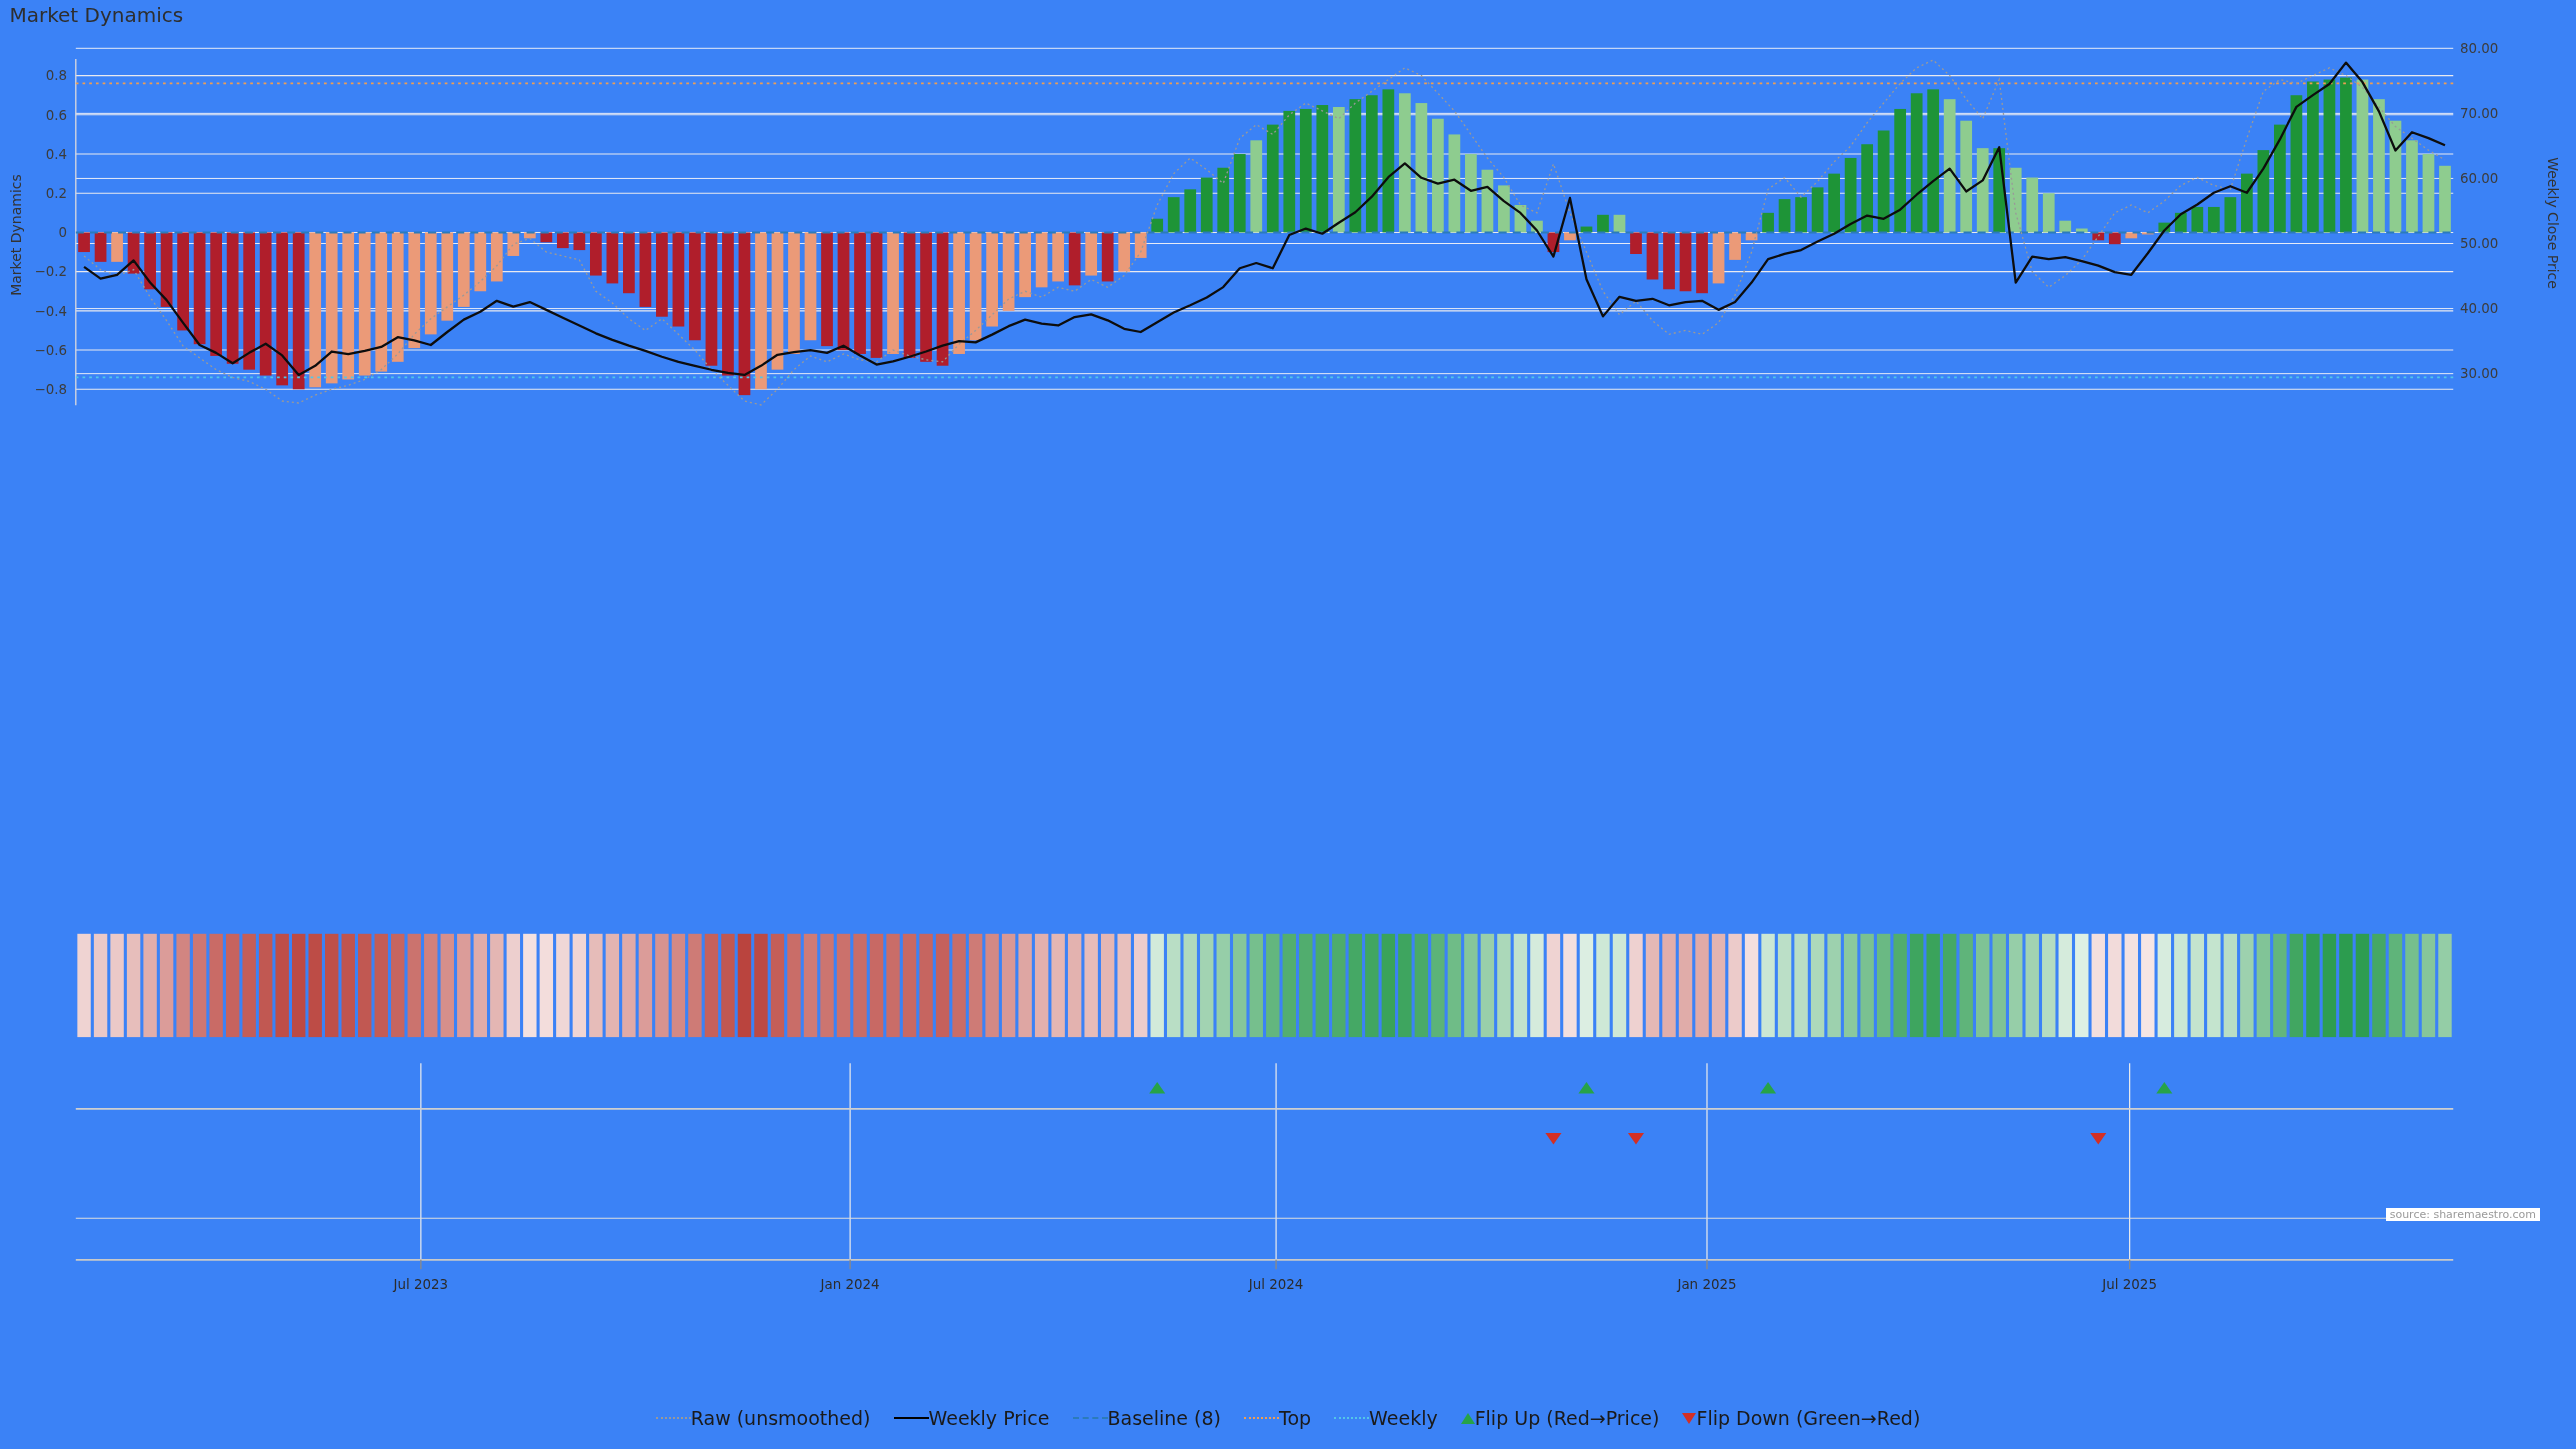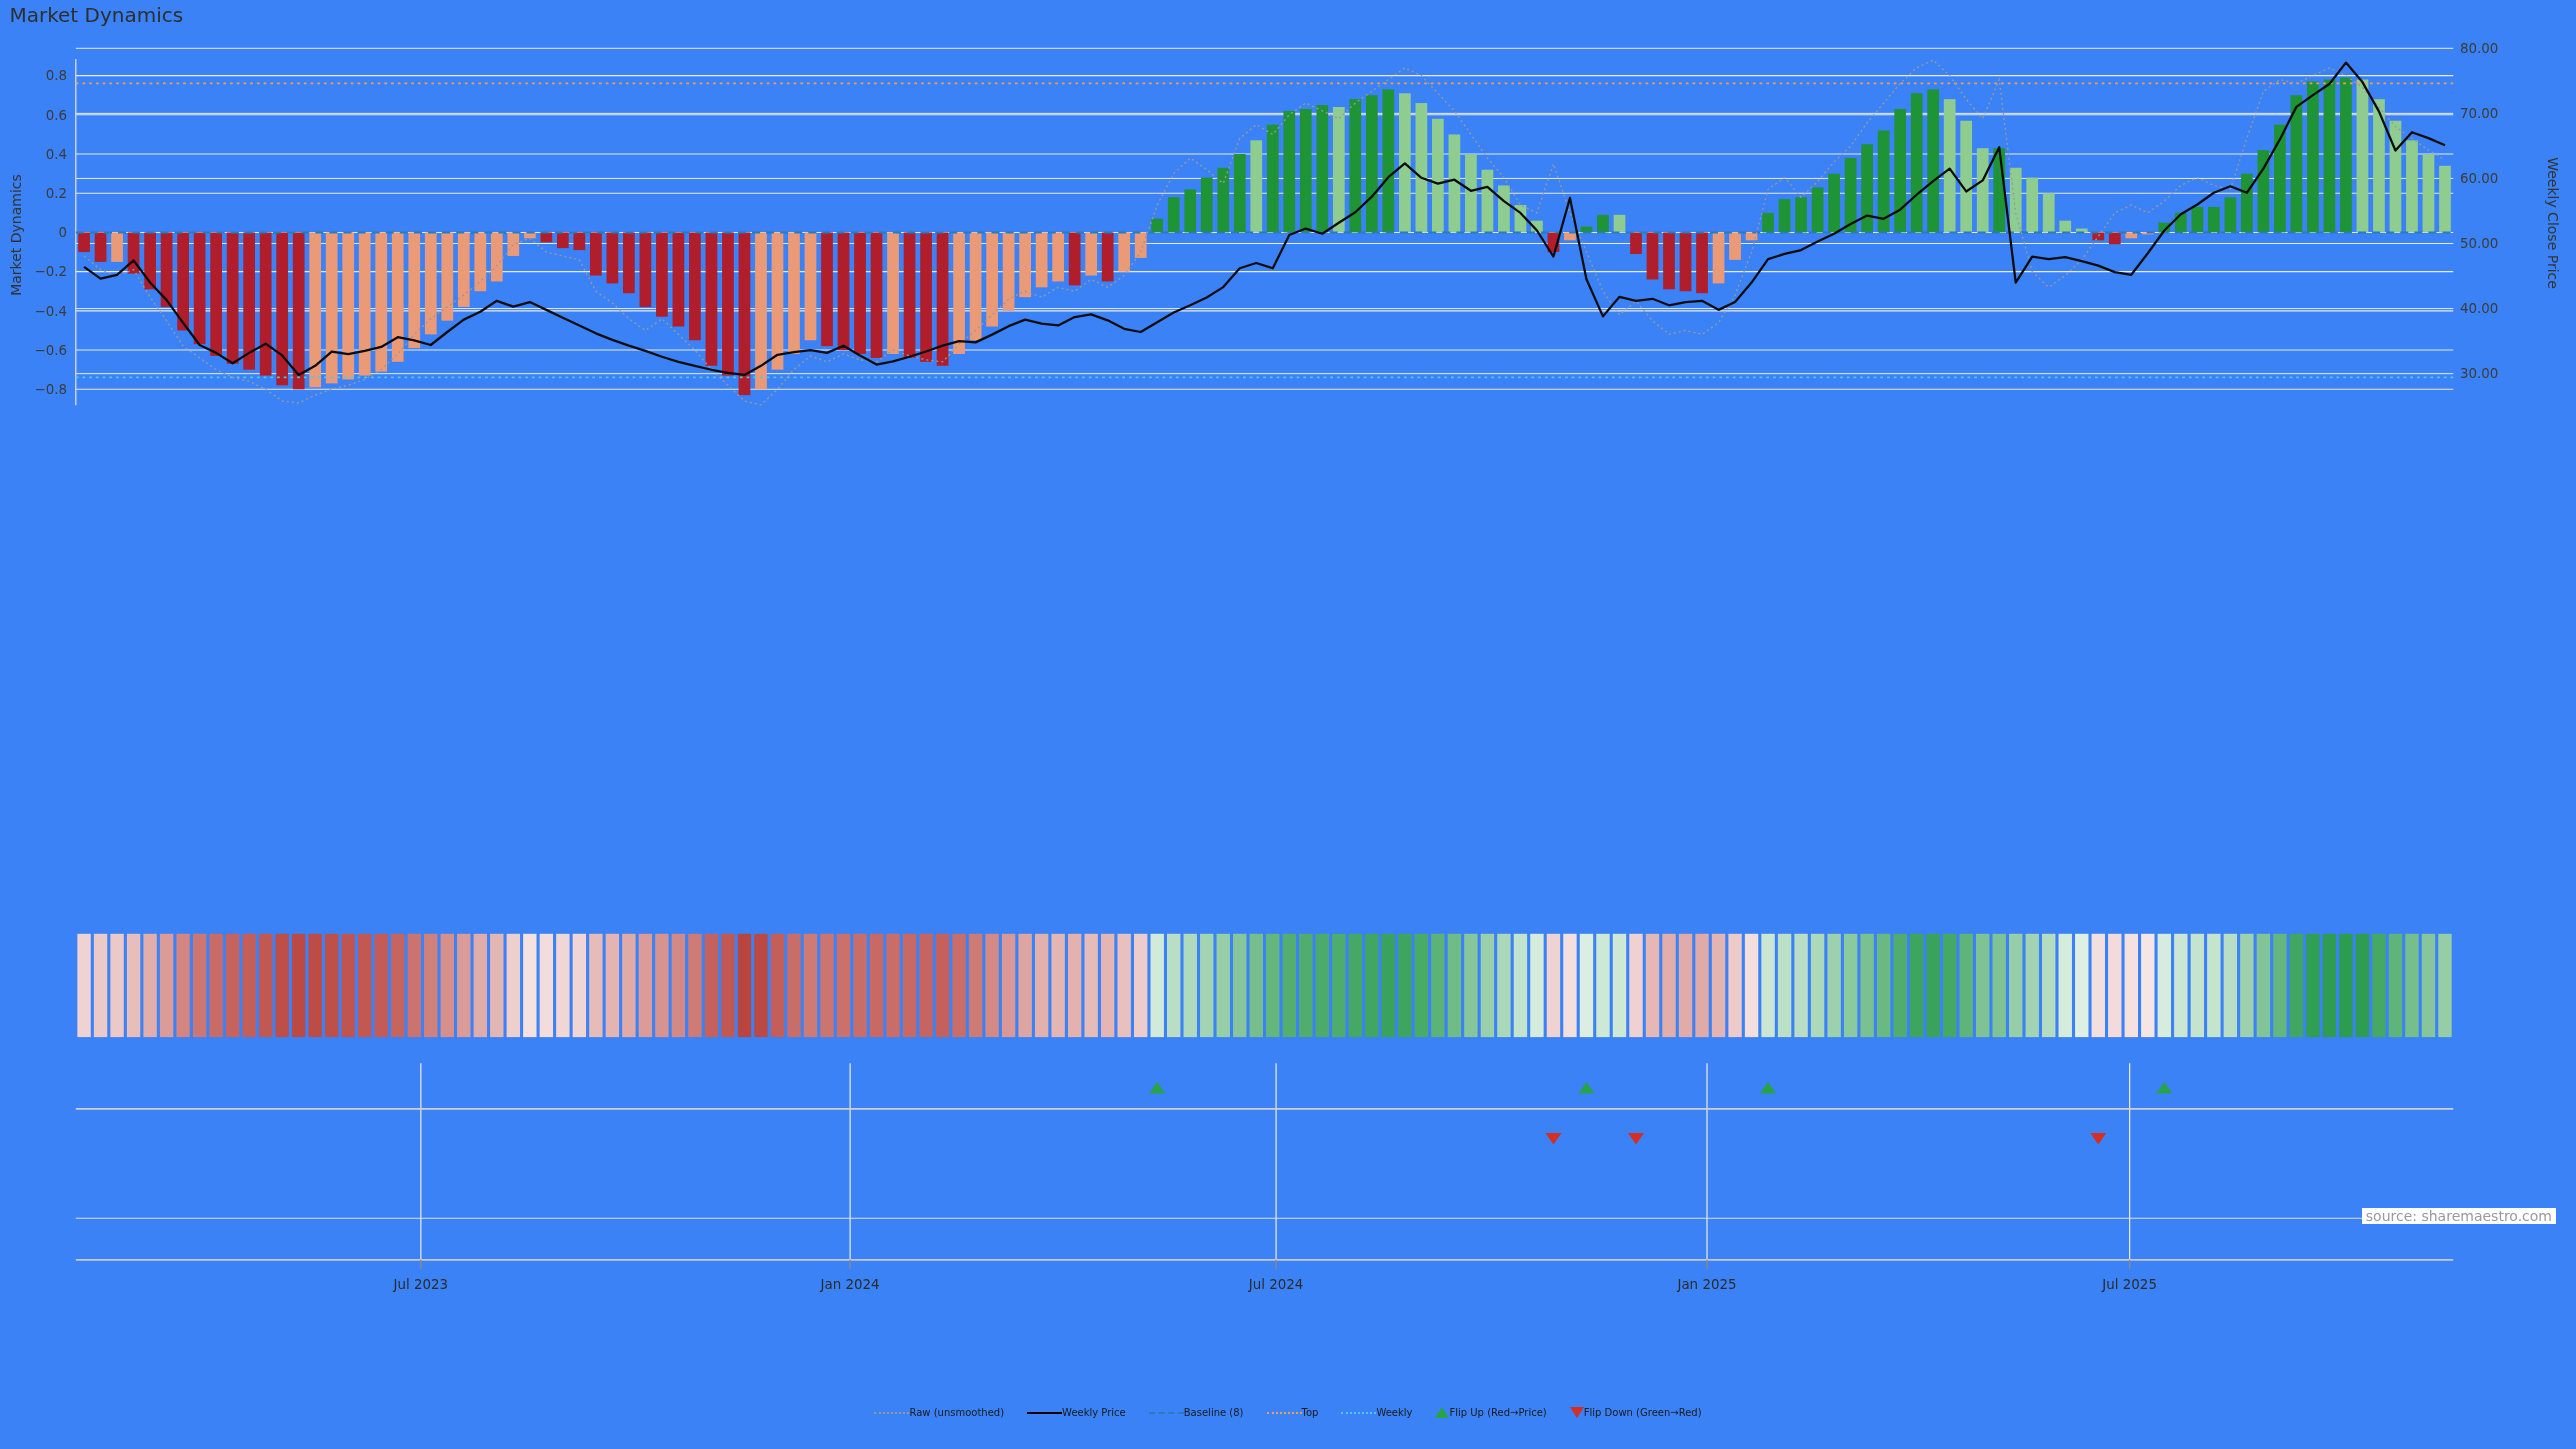--- a/index.html
+++ b/index.html
@@ -2,24 +2,24 @@
 <html style="font-size:10.7px"><head>
 <meta charset="utf-8">
 <style>
   html,body{margin:0;padding:0;background:#fff;}
   body{width:2576px;height:1449px;font-family:"DejaVu Sans","Liberation Sans",sans-serif;}
   .page{position:relative;width:2576px;height:1449px;overflow:hidden;background:#3b82f6;}
   .chart-title{position:absolute;left:9.4px;top:2.7px;font-size:20px;color:#2e2e2e;}
   .axis-label{position:absolute;font-size:14px;color:#333;white-space:nowrap;}
   .axis-label-left{left:16px;top:235px;transform:translate(-50%,-50%) rotate(-90deg);}
   .axis-label-right{left:2553px;top:223px;transform:translate(-50%,-50%) rotate(90deg);}
-  .source-note{position:absolute;right:20px;top:1208px;font-size:14px;color:#9a9a9a;background:#fff;padding:0 4px;}
+  .source-note{position:absolute;right:36px;top:1208px;font-size:11px;color:#9a9a9a;background:#fff;padding:0 4px;}
   svg{position:absolute;left:0;top:0;}
   .legend{position:absolute;left:0;top:1407px;width:2576px;display:flex;justify-content:center;align-items:center;gap:23px;}
-  .legend-item{display:flex;align-items:center;font-size:10px;color:#1a1a1a;white-space:nowrap;}
+  .legend-item{display:flex;align-items:center;font-size:19px;color:#1a1a1a;white-space:nowrap;}
   .sw-line{display:inline-block;width:35px;height:0;}
   .sw-raw{border-top:2px dotted #999999;}
   .sw-close{border-top:2.7px solid #000000;}
   .sw-baseline{border-top:2.7px dashed #2b7bba;}
   .sw-top{border-top:2px dotted #f09e52;}
   .sw-bottom{border-top:2px dotted #53c6e8;}
   .sw-tri-up{display:inline-block;width:0;height:0;border-left:7.4px solid transparent;border-right:7.4px solid transparent;border-bottom:11.4px solid #27a348;}
   .sw-tri-down{display:inline-block;width:0;height:0;border-left:7.4px solid transparent;border-right:7.4px solid transparent;border-top:11.4px solid #d32f24;}
 </style>
 </head>

